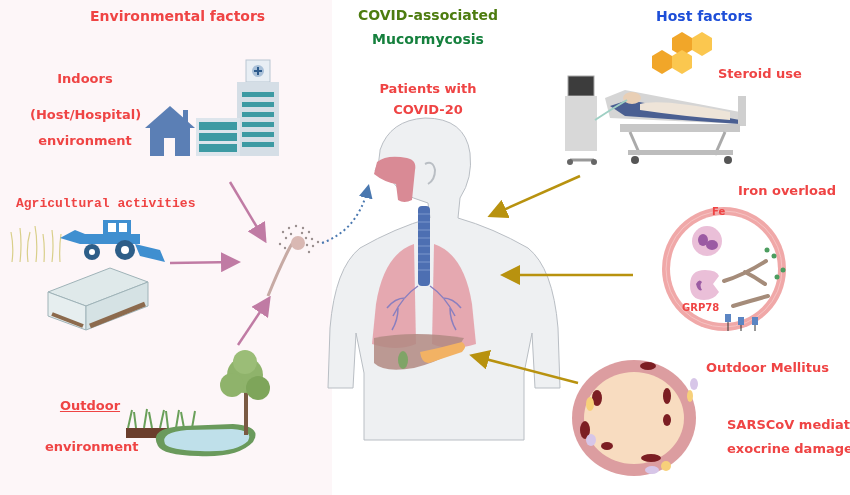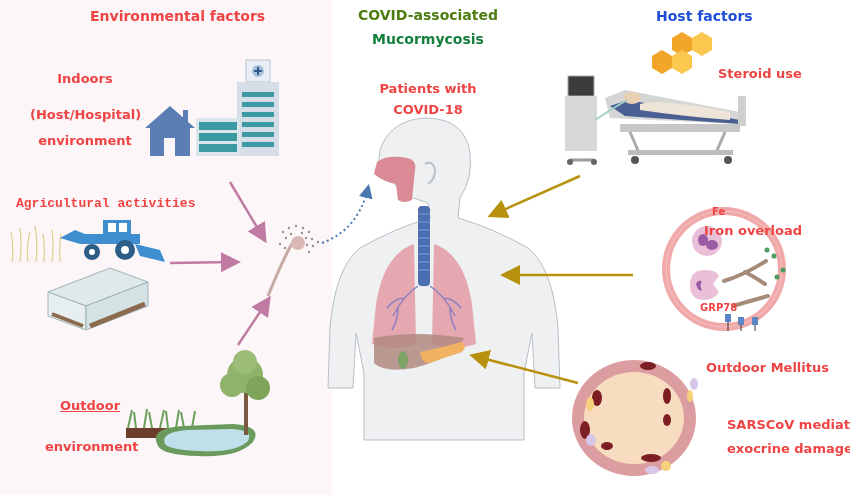--- a/index.html
+++ b/index.html
@@ -249,21 +249,21 @@
 <div class="txt heading" style="left: 656px; top: 9px; color: #1d4ed8;">Host factors</div>
 
 <div class="txt center" style="left:30px; top:72px; width:110px;">Indoors</div>
 <div class="txt center" style="left:30px; top:108px; width:110px;">(Host/Hospital)</div>
 <div class="txt center" style="left:30px; top:134px; width:110px;">environment</div>
 <div class="txt" style="left:16px; top:197px;font-family:Liberation Mono, monospace;">Agricultural activities</div>
 <div class="txt center" style="left:45px; top:399px; width:90px;text-decoration:underline;">Outdoor</div>
 <div class="txt center" style="left:45px; top:440px; width:90px;">environment</div>
 
 <div class="txt center" style="left:368px; top:82px; width:120px;">Patients with</div>
-<div class="txt center" style="left:368px; top:103px; width:120px;">COVID-18</div>
+<div class="txt center" style="left:368px; top:103px; width:120px;">COVID-20</div>
 
 <div class="txt" style="left:718px; top:67px;">Steroid use</div>
-<div class="txt" style="left:704px; top:184px;margin-top:40px;">Iron overload</div>
+<div class="txt" style="left:738px; top:184px;">Iron overload</div>
 <div class="txt" style="left:712px; top:207px; font-size:10px;">Fe</div>
-<div class="txt" style="left:700px; top:303px; font-size:10px;">GRP78</div>
+<div class="txt" style="left:682px; top:303px; font-size:10px;">GRP78</div>
 <div class="txt" style="left:706px; top:361px;">Outdoor Mellitus</div>
 <div class="txt" style="left:727px; top:418px;">SARSCoV mediated</div>
 <div class="txt" style="left:727px; top:442px;">exocrine damage</div>
 
 </body></html>

